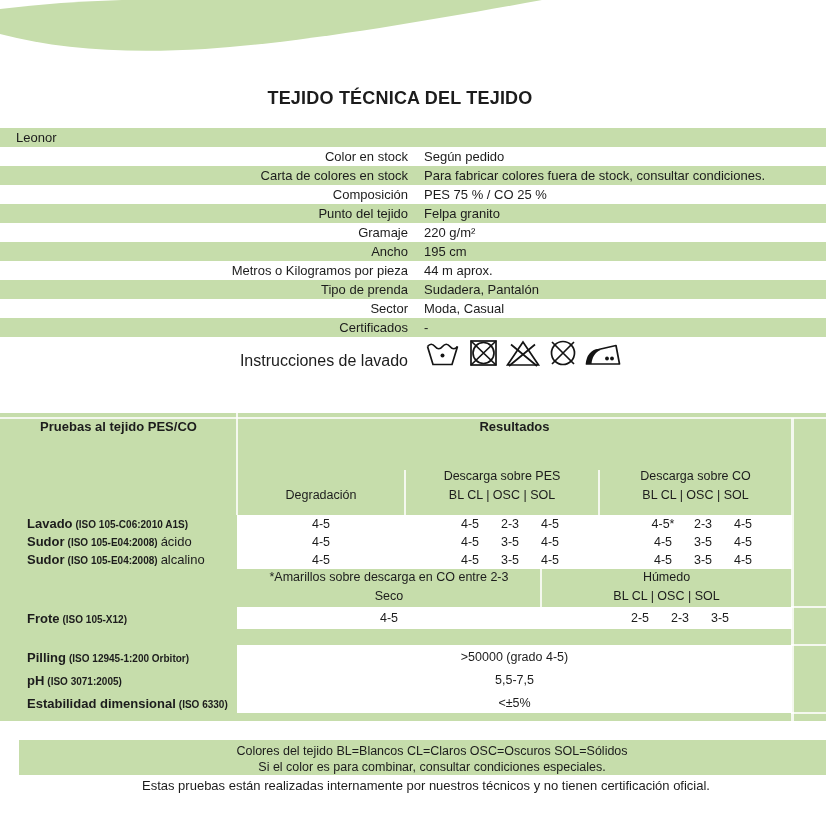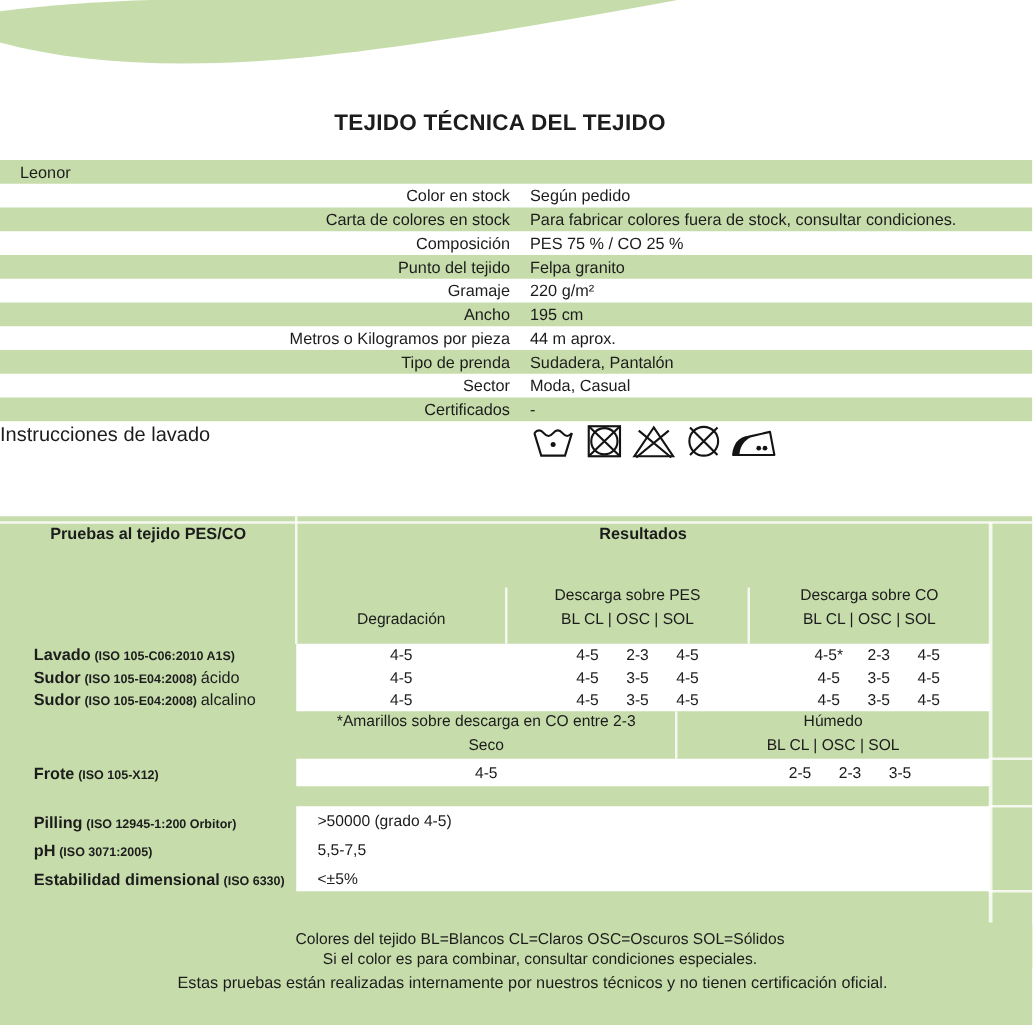--- a/index.html
+++ b/index.html
@@ -14,28 +14,28 @@
   .title{position:absolute;top:88px;left:0;width:800px;text-align:center;
          font-size:18px;font-weight:bold;letter-spacing:.2px;}
 
   
   .spec{position:absolute;top:128px;left:0;width:826px;}
   .spec-row{display:flex;height:19px;line-height:19px;font-size:13px;}
   .spec-row.green{background:var(--accent-green,#c6ddab);}
   .spec-label{width:408px;text-align:right;white-space:nowrap;}
   .spec-value{margin-left:16px;white-space:nowrap;}
   .care-row{display:flex;height:36px;}
-  .care-label{width:408px;text-align:left;line-height:19px;padding-top:2px;}
+  .care-label{width:408px;text-align:right;line-height:19px;padding-top:2px;margin-top:12px;}
   .care-icons{margin-left:16px;display:flex;gap:2px;padding-top:1px;}
   .care-icons svg{display:block;}
   .ic{stroke:#141414;stroke-width:1.7;fill:none;}
   .icf{fill:#141414;stroke:none;}
 
   
-  .tests{position:absolute;top:413px;left:0;width:826px;height:407px;
+  .tests{position:absolute;top:413px;left:0;width:826px;height:308px;
          background:var(--accent-green,#c6ddab);font-size:12.5px;}
   .abs{position:absolute;}
   .wb{position:absolute;background:#ffffff;}
   .wb-data{left:237px;top:102px;width:555px;height:54px;}
   .wb-frote{left:237px;top:194px;width:555px;height:22px;}
   .wb-extra{left:237px;top:232px;width:555px;height:68px;}
   .hl{position:absolute;background:rgba(255,255,255,.8);}
   .hl-h417{left:0;top:4px;width:826px;height:2px;}
   .hl-v237{left:236px;top:0;width:2px;height:102px;}
   .hl-v405{left:404px;top:57px;width:2px;height:45px;}
@@ -72,21 +72,21 @@
   .seco{left:237px;top:176px;width:304px;}
   .humedo{left:541px;top:157px;width:251px;}
   .humedo-sub{left:541px;top:176px;width:251px;}
 
   .frote-row{position:absolute;left:0;top:196px;width:826px;height:19px;line-height:19px;}
   .c-seco{position:absolute;left:237px;width:304px;text-align:center;}
   .g-hum{left:620px;}
 
   .xrow{position:absolute;left:0;width:826px;height:17px;line-height:17px;}
   .x1{top:236px;}.x2{top:259px;}.x3{top:282px;}
-  .xv{position:absolute;left:237px;width:555px;text-align:left;padding-left:17px;}
+  .xv{position:absolute;left:237px;width:555px;text-align:center;}
 
   
   .footer-band{position:absolute;top:740px;left:0;width:826px;height:35px;
                background:var(--accent-green,#c6ddab);text-align:center;
                font-size:12.5px;line-height:16px;padding-top:3px;box-sizing:border-box;margin-left:19px;}
   .footer-note{position:absolute;top:778px;left:26px;width:800px;text-align:center;font-size:13px;}
 </style>
 </head>
 <body>
 

